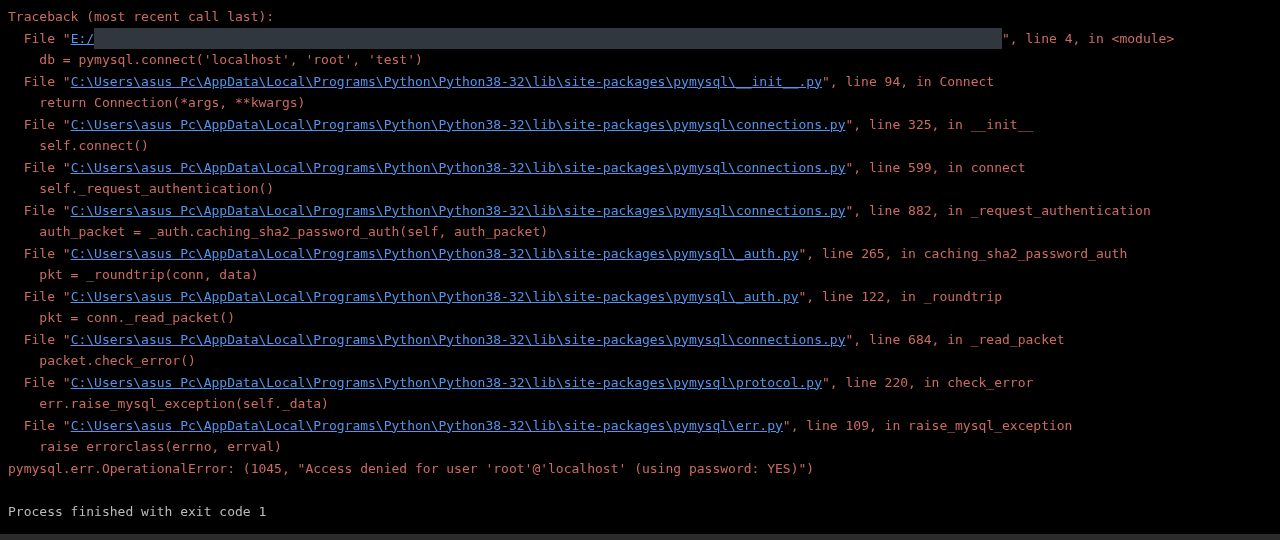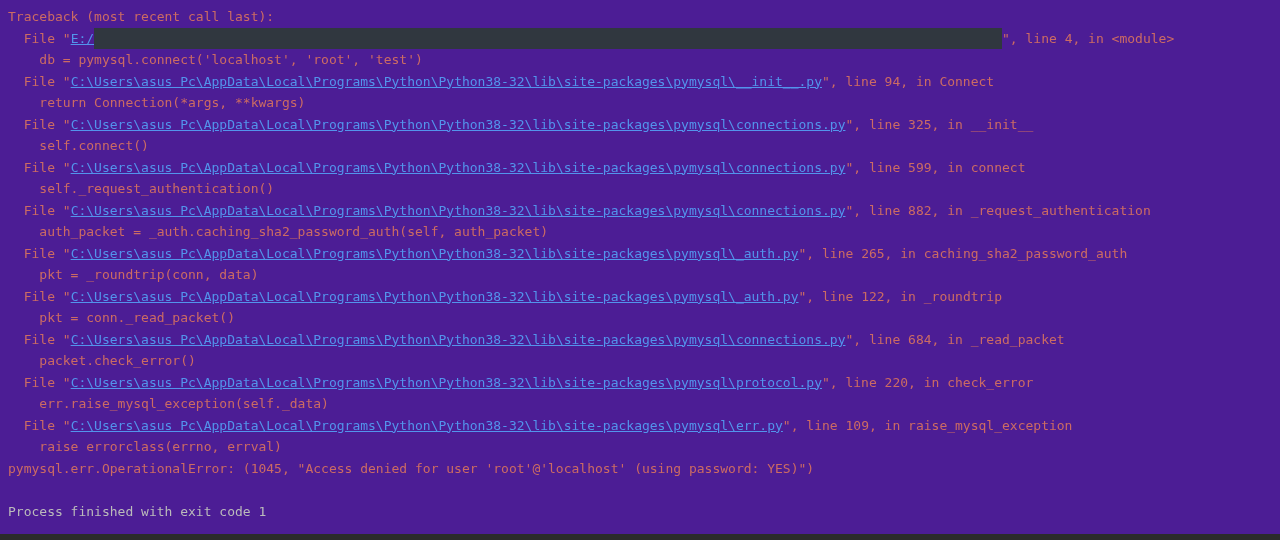--- a/index.html
+++ b/index.html
@@ -11,21 +11,21 @@
     overflow: hidden;
   }
   pre.console {
     margin: 0;
     padding: 6px 20px 12px 8px;
     font-family: "Consolas", "Menlo", monospace;
     font-size: 13px;
     line-height: 21.5px;
     color: #bbbbbb;
     white-space: pre;
-    background: #4c1d95;
+    background: #000000;
   }
   .err   { color: #cc6b63; }
   .link  { color: #5394ec; text-decoration: underline; }
   .dim   { color: #bbbbbb; }
   .redacted {
     display: inline-block;
     background: #30373F;
     color: #30373F;
     user-select: none;
     text-decoration: none;

